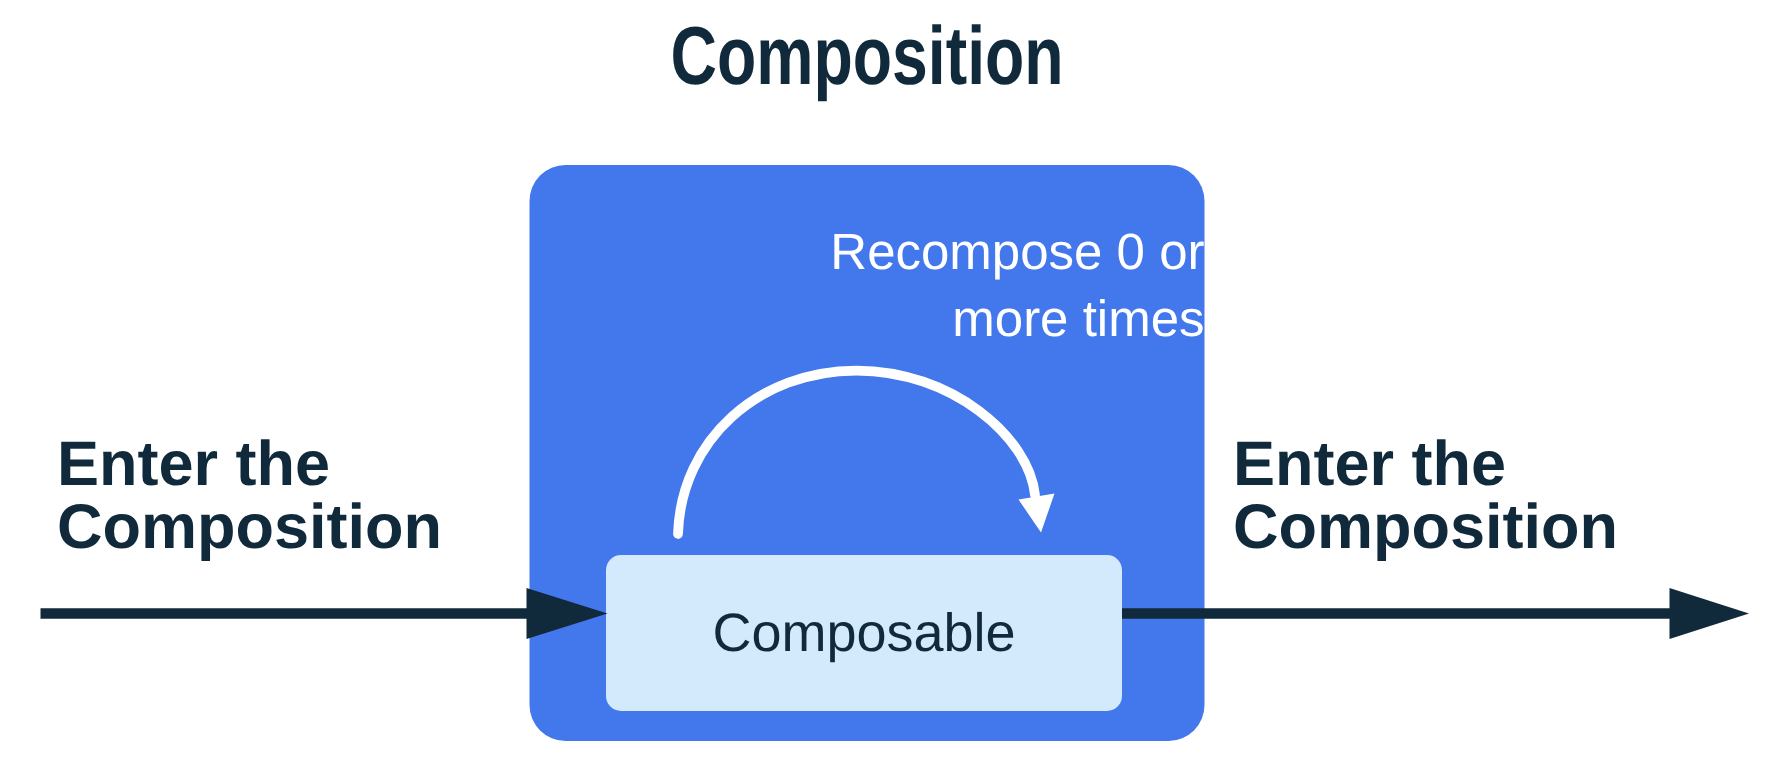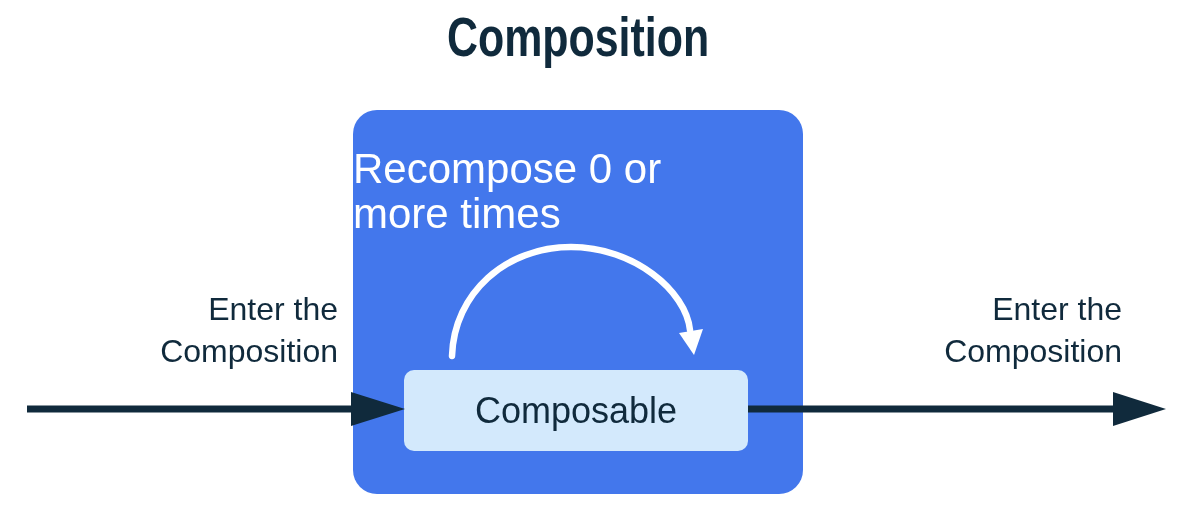--- a/index.html
+++ b/index.html
@@ -34,45 +34,46 @@
 
   
   .container-box{
     position:absolute;left:353px;top:110px;
     width:450px;height:384px;
     border-radius:24px;
     background:var(--container-blue);
   }
   .recompose-label{
     position:absolute;left:0;right:0;top:36px;
-    text-align:left;
+    text-align:right;
     color:var(--on-container);
-    font-size:42px;line-height:45px;
+    font-size:34px;line-height:45px;
     white-space:pre-line;
   }
 
   
   .composable-node{
     position:absolute;left:51px;top:260px;
-    width:344px;height:81px;
+    width:344px;height:104px;
     border-radius:10px;
     background:var(--node-blue);
     display:flex;align-items:center;justify-content:center;
   }
   .node-label{
     font-size:36px;color:var(--ink);line-height:1;
   }
 
   
   .flow-label{
     position:absolute;width:300px;
-    text-align:right;
-    font-size:32px;line-height:42px;
+    text-align:left;
+    font-size:42px;line-height:42px;
     white-space:pre-line;
     color:var(--ink);
+    font-weight:bold;
   }
   .flow-label.enter{left:38px;top:288px;}
   .flow-label.leave{left:822px;top:288px;}
 
   
   svg.overlay{
     position:absolute;inset:0;
     pointer-events:none;
   }
 </style>

